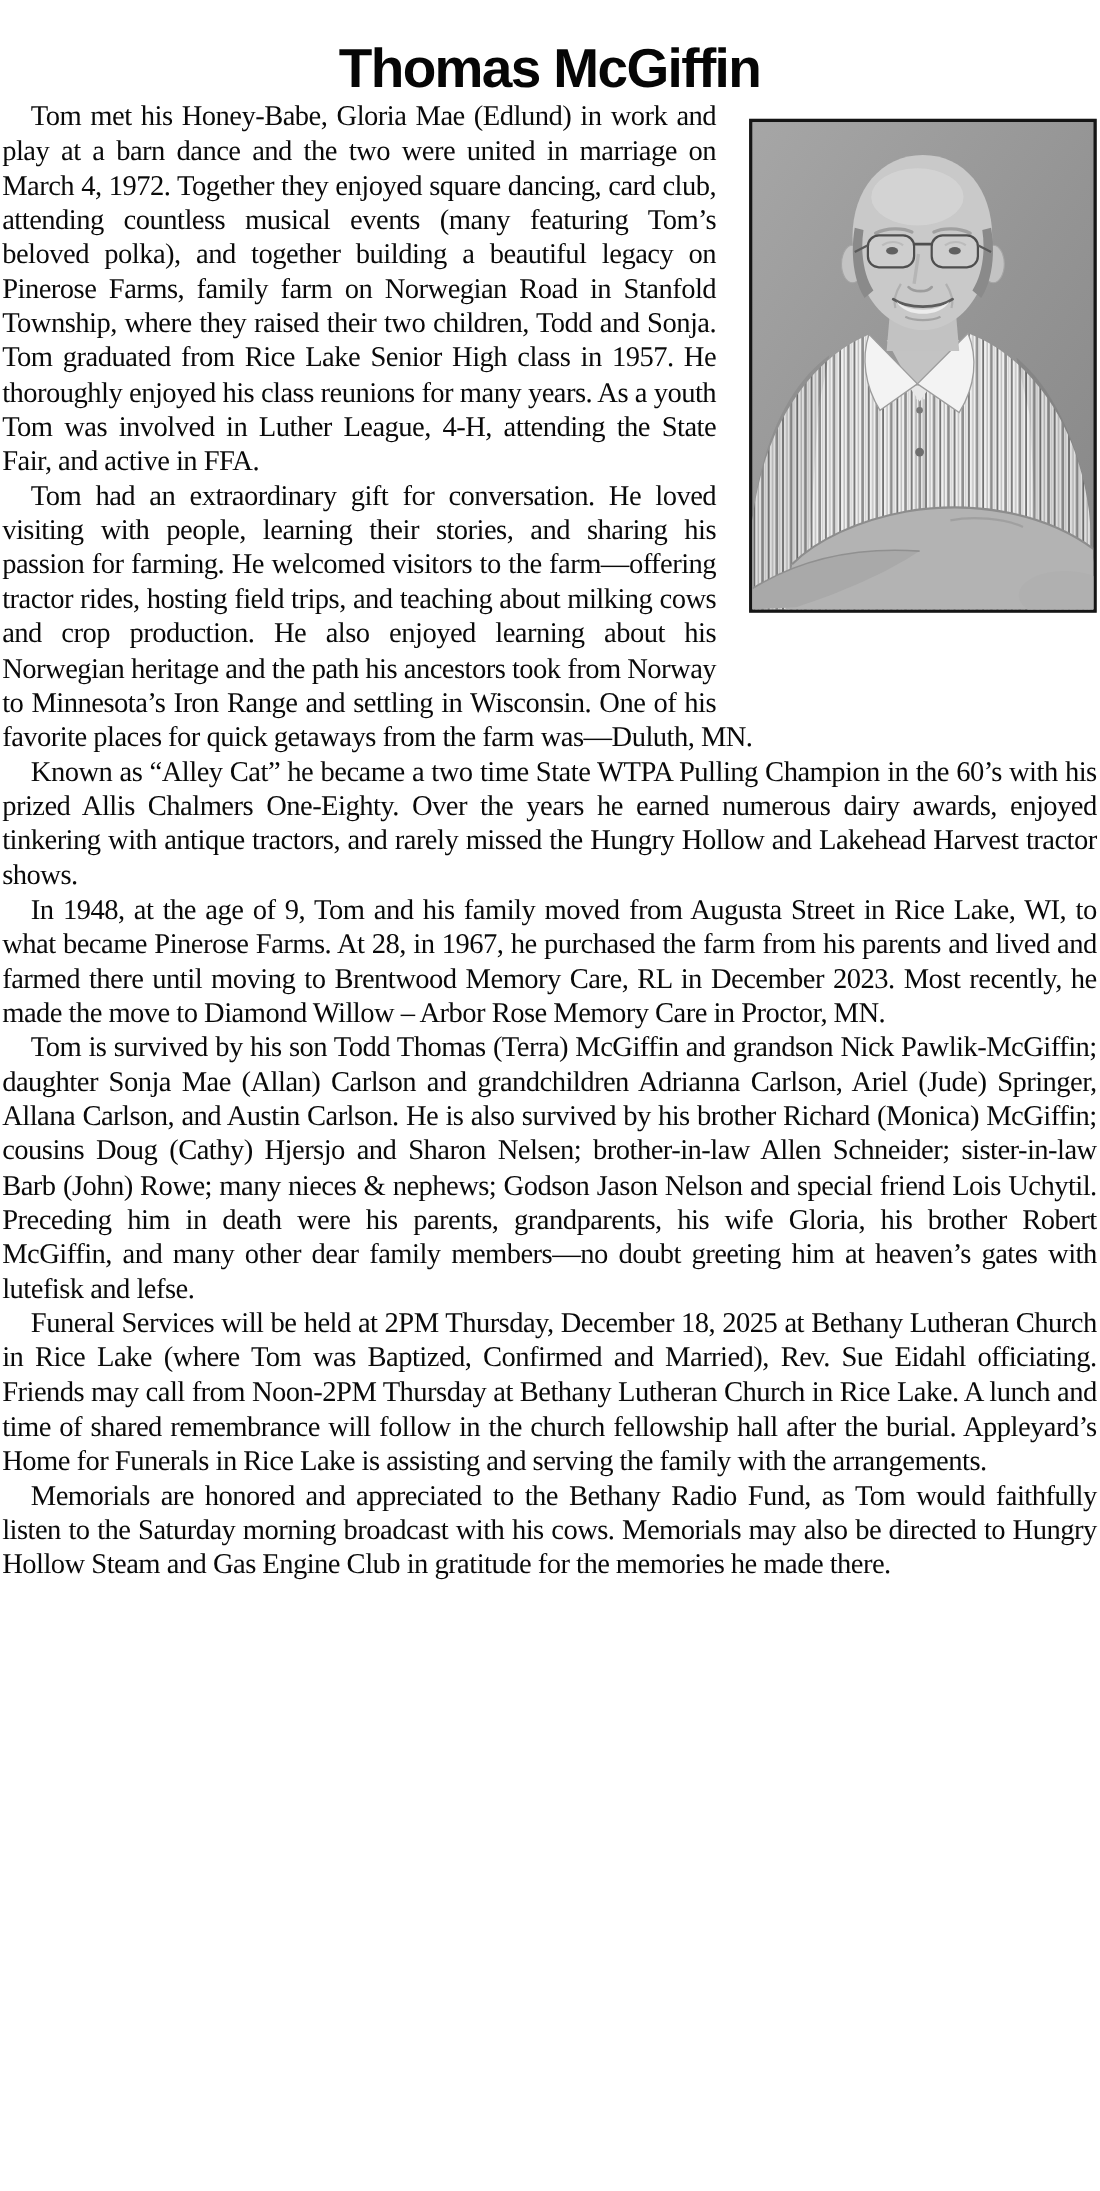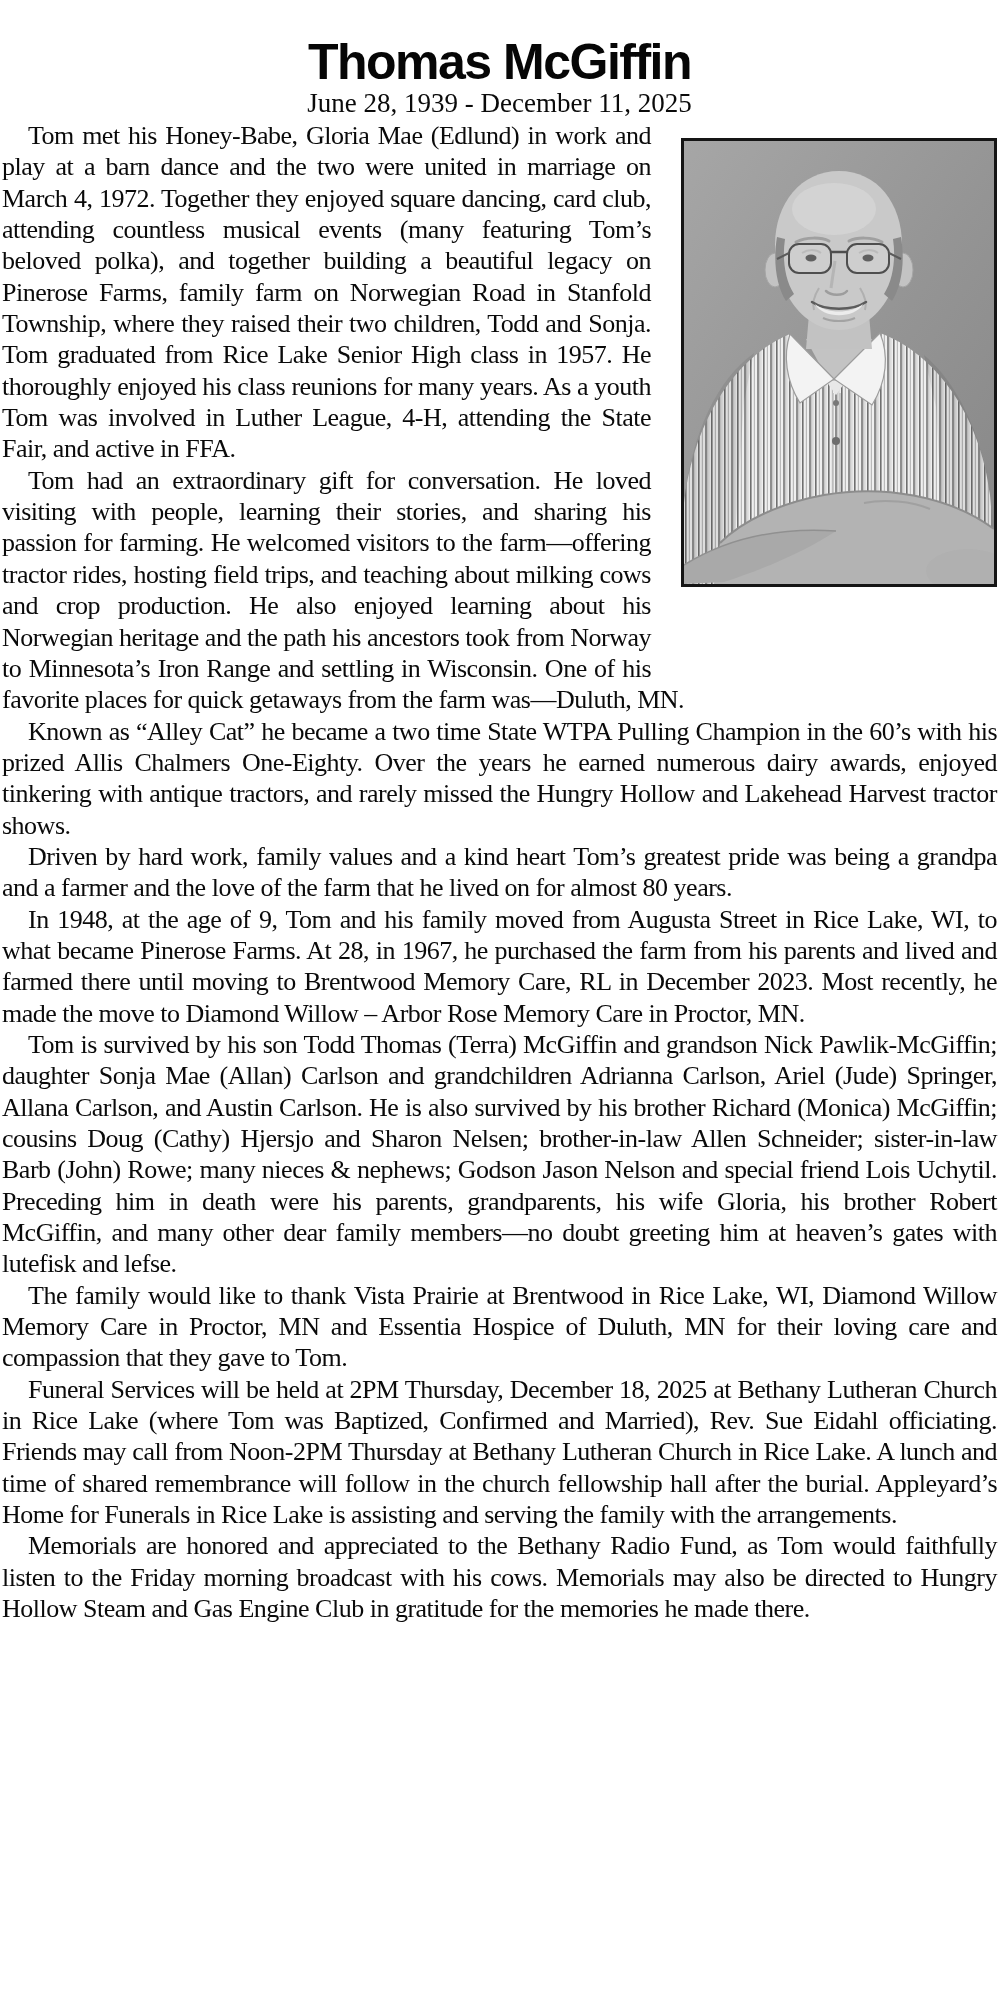--- a/index.html
+++ b/index.html
@@ -56,21 +56,20 @@
   }
   figure.photo svg { display: block; width: 310px; height: 443px; }
 </style>
 </head>
 <body>
 
 <div class="page">
 
   <header>
     <h1 class="name">Thomas McGiffin</h1>
-    <div class="dates">June 28, 1939 - December 11, 2025</div>
   </header>
 
   <article class="obit">
 
     <figure class="photo">
       <svg viewBox="0 0 310 443" xmlns="http://www.w3.org/2000/svg">
         <defs>
           <linearGradient id="bg" x1="0" y1="0" x2="1" y2="1">
             <stop offset="0" stop-color="#a6a6a6"></stop>
             <stop offset="0.55" stop-color="#949494"></stop>
@@ -141,21 +140,19 @@
         <path d="M0,443 L0,424 C42,398 94,386 152,390 C122,410 80,428 40,441 Z" fill="#a9a9a9"></path>
         <path d="M0,424 C42,398 94,386 152,390" stroke="#909090" stroke-width="1.5" fill="none"></path>
         <ellipse cx="284" cy="430" rx="42" ry="22" fill="#b0b0b0"></ellipse>
         <path d="M180,362 C200,358 228,360 246,368" stroke="#9b9b9b" stroke-width="2" fill="none" opacity="0.8"></path>
       </svg>
     </figure>
 
     <p>Tom met his Honey-Babe, Gloria Mae (Edlund) in work and play at a barn dance and the two were united in marriage on March 4, 1972. Together they enjoyed square dancing, card club, attending countless musical events (many featuring Tom’s beloved polka), and together building a beautiful legacy on Pinerose Farms, family farm on Norwegian Road in Stanfold Township, where they raised their two children, Todd and Sonja. Tom graduated from Rice Lake Senior High class in 1957. He thoroughly enjoyed his class reunions for many years. As a youth Tom was involved in Luther League, 4-H, attending the State Fair, and active in FFA.</p>
     <p>Tom had an extraordinary gift for conversation. He loved visiting with people, learning their stories, and sharing his passion for farming. He welcomed visitors to the farm—offering tractor rides, hosting field trips, and teaching about milking cows and crop production. He also enjoyed learning about his Norwegian heritage and the path his ancestors took from Norway to Minnesota’s Iron Range and settling in Wisconsin. One of his favorite places for quick getaways from the farm was—Duluth, MN.</p>
     <p>Known as “Alley Cat” he became a two time State WTPA Pulling Champion in the 60’s with his prized Allis Chalmers One-Eighty. Over the years he earned numerous dairy awards, enjoyed tinkering with antique tractors, and rarely missed the Hungry Hollow and Lakehead Harvest tractor shows.</p>
-    <p>Driven by hard work, family values and a kind heart Tom’s greatest pride was being a grandpa and a farmer and the love of the farm that he lived on for almost 80 years.</p>
     <p>In 1948, at the age of 9, Tom and his family moved from Augusta Street in Rice Lake, WI, to what became Pinerose Farms. At 28, in 1967, he purchased the farm from his parents and lived and farmed there until moving to Brentwood Memory Care, RL in December 2023. Most recently, he made the move to Diamond Willow – Arbor Rose Memory Care in Proctor, MN.</p>
     <p>Tom is survived by his son Todd Thomas (Terra) McGiffin and grandson Nick Pawlik-McGiffin; daughter Sonja Mae (Allan) Carlson and grandchildren Adrianna Carlson, Ariel (Jude) Springer, Allana Carlson, and Austin Carlson. He is also survived by his brother Richard (Monica) McGiffin; cousins Doug (Cathy) Hjersjo and Sharon Nelsen; brother-in-law Allen Schneider; sister-in-law Barb (John) Rowe; many nieces &amp; nephews; Godson Jason Nelson and special friend Lois Uchytil. Preceding him in death were his parents, grandparents, his wife Gloria, his brother Robert McGiffin, and many other dear family members—no doubt greeting him at heaven’s gates with lutefisk and lefse.</p>
-    <p>The family would like to thank Vista Prairie at Brentwood in Rice Lake, WI, Diamond Willow Memory Care in Proctor, MN and Essentia Hospice of Duluth, MN for their loving care and compassion that they gave to Tom.</p>
     <p>Funeral Services will be held at 2PM Thursday, December 18, 2025 at Bethany Lutheran Church in Rice Lake (where Tom was Baptized, Confirmed and Married), Rev. Sue Eidahl officiating.  Friends may call from Noon-2PM Thursday at Bethany Lutheran Church in Rice Lake.  A lunch and time of shared remembrance will follow in the church fellowship hall after the burial.  Appleyard’s Home for Funerals in Rice Lake is assisting and serving the family with the arrangements.</p>
-    <p>Memorials are honored and appreciated to the Bethany Radio Fund, as Tom would faithfully listen to the Friday morning broadcast with his cows. Memorials may also be directed to Hungry Hollow Steam and Gas Engine Club in gratitude for the memories he made there.</p>
+    <p>Memorials are honored and appreciated to the Bethany Radio Fund, as Tom would faithfully listen to the Saturday morning broadcast with his cows. Memorials may also be directed to Hungry Hollow Steam and Gas Engine Club in gratitude for the memories he made there.</p>
 
   </article>
 </div>
 
 </body></html>

